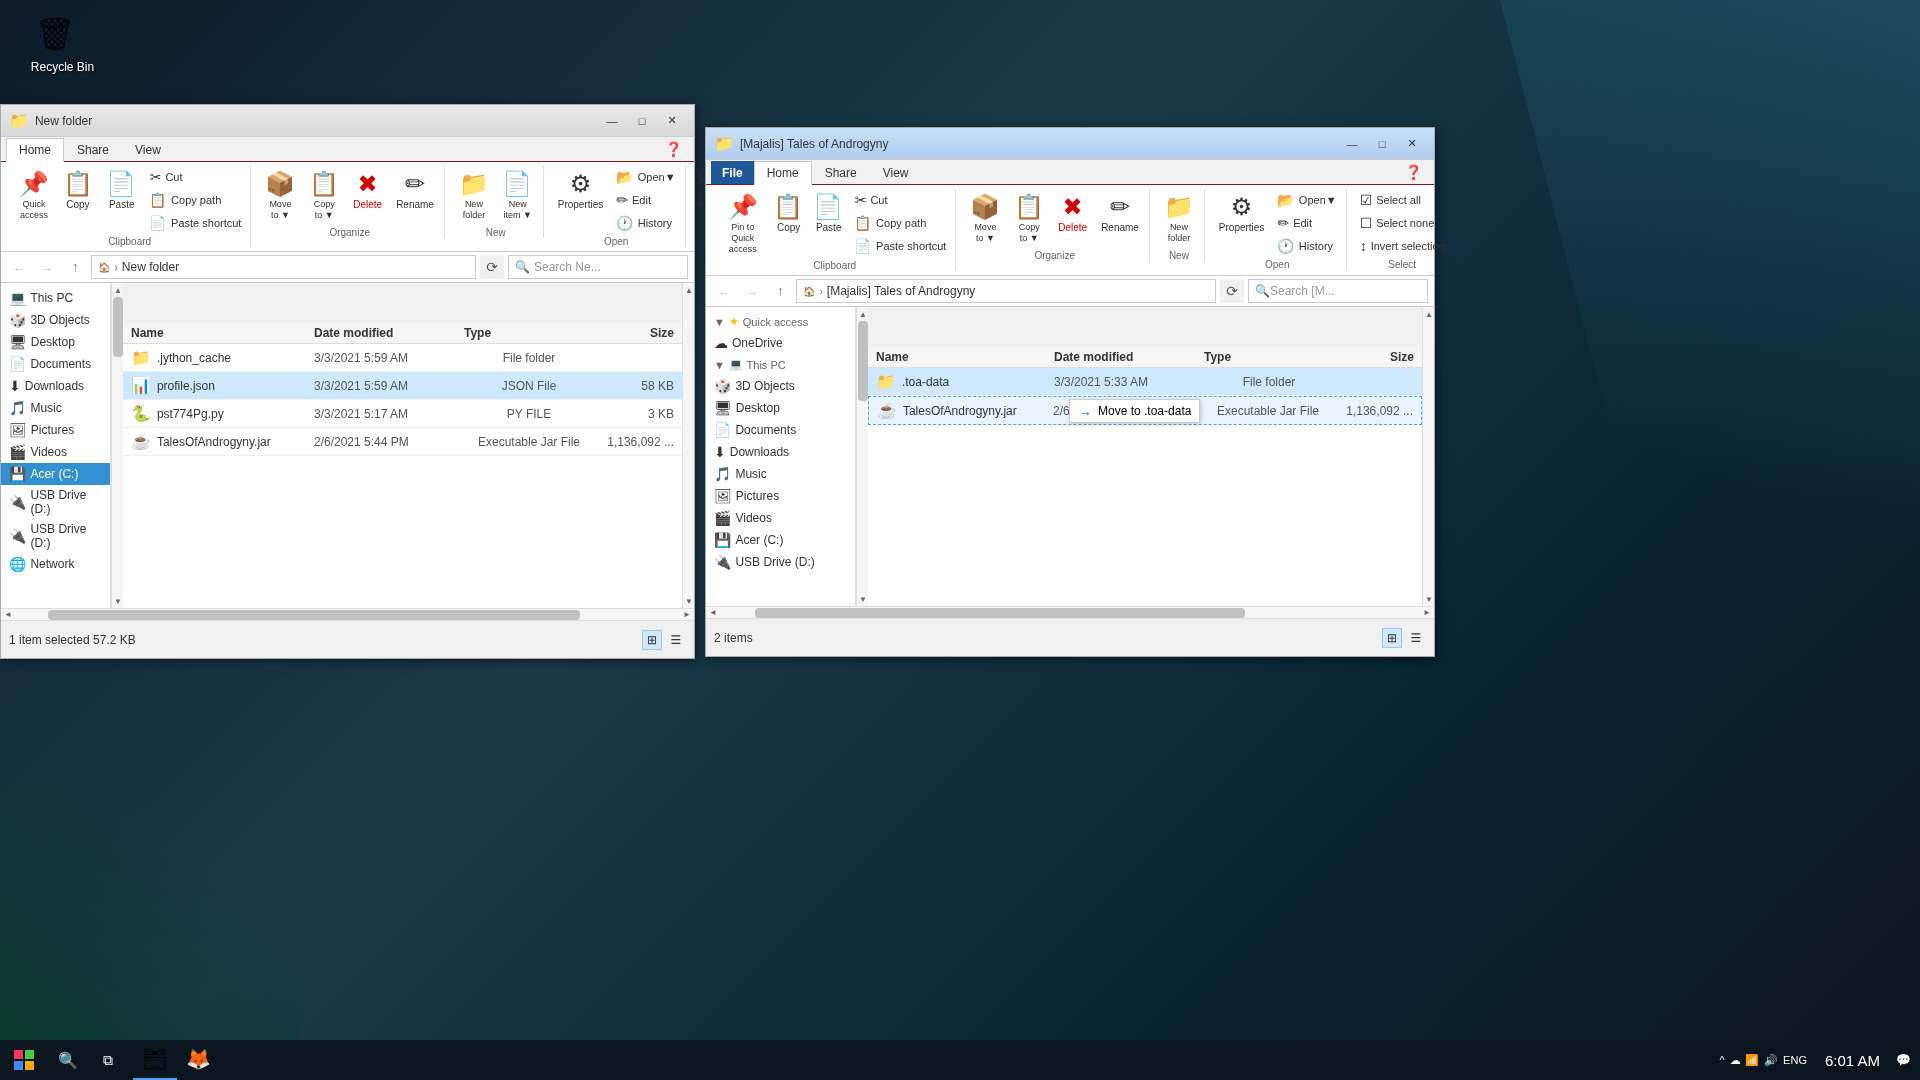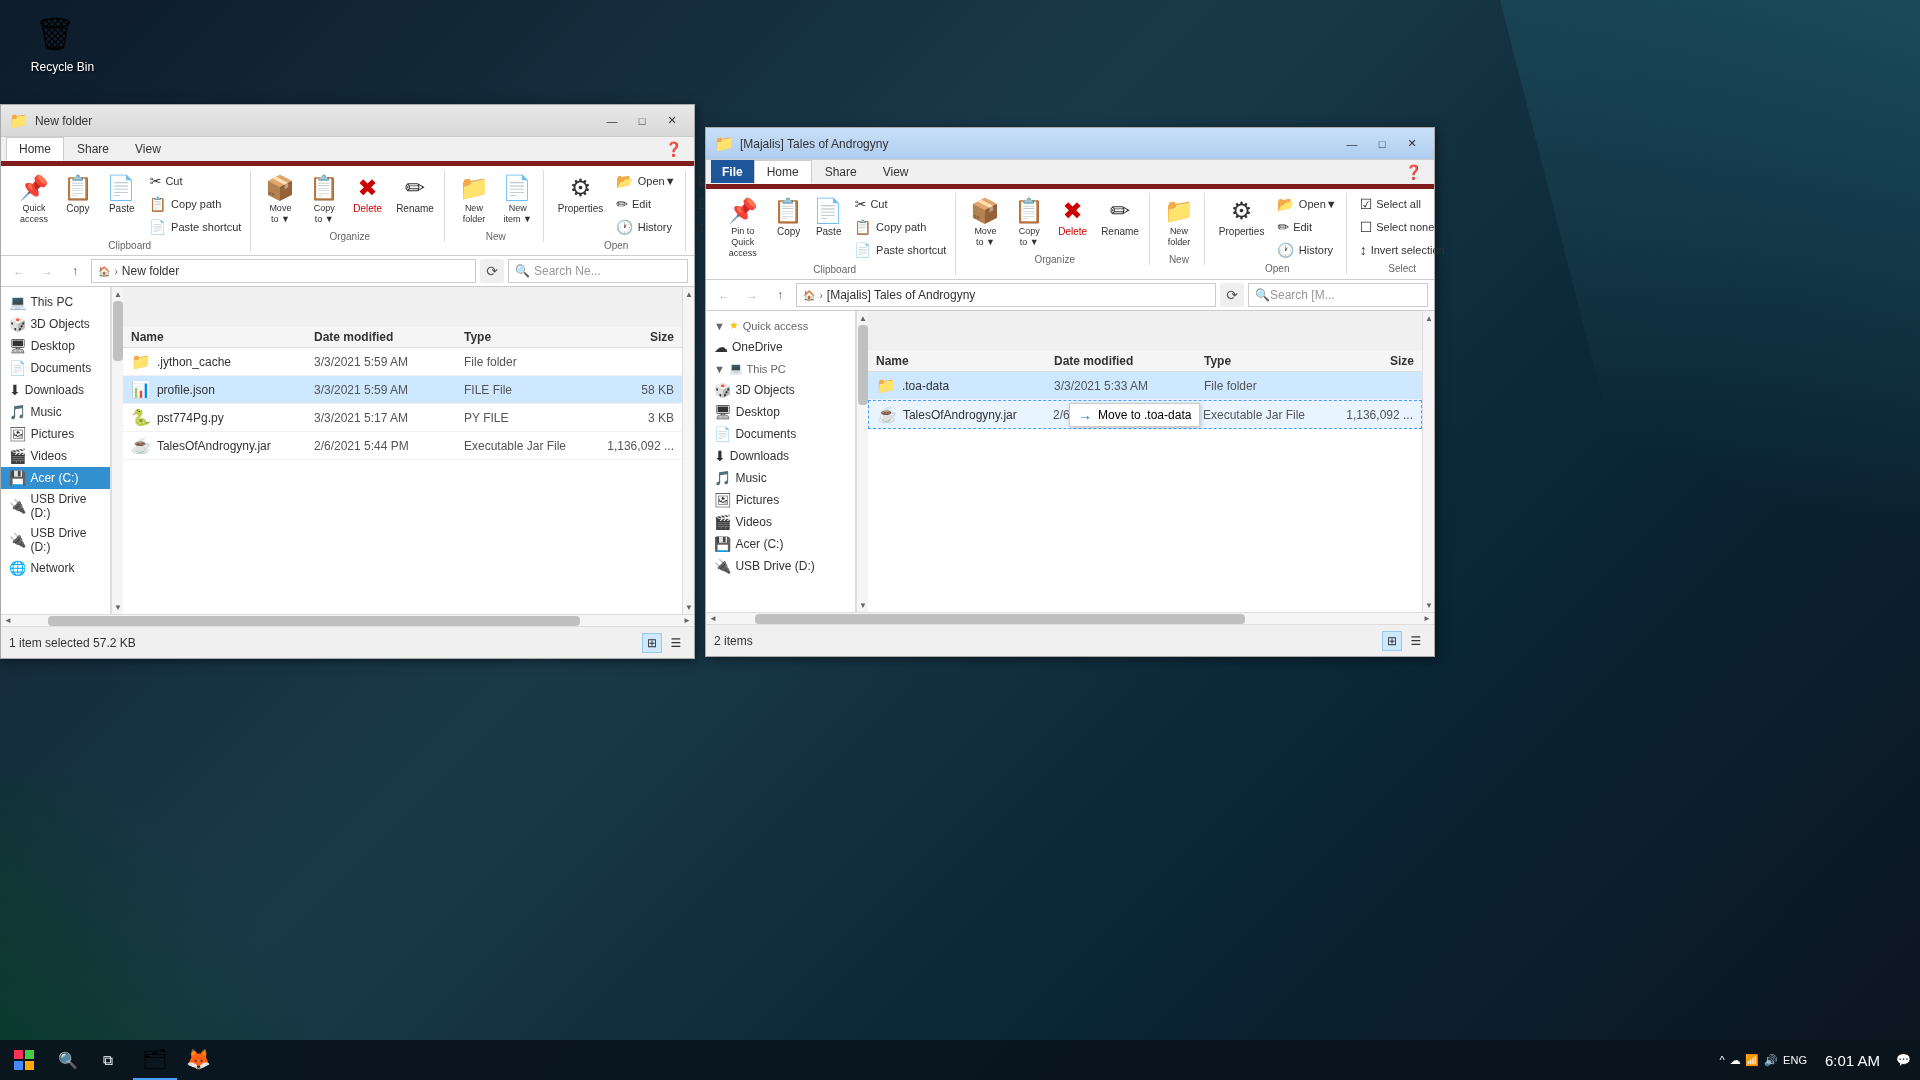--- a/index.html
+++ b/index.html
@@ -222,22 +222,22 @@
       font-size: 11px;
       color: #333;
       border: none;
       background: transparent;
     }
 
     
     .ribbon-tabs {
       display: flex;
       background: #f0f0f0;
-      border-bottom: 5px solid #7f1d1d;
-      align-items: flex-start;
+      border-bottom: 1px solid #7f1d1d;
+      align-items: center;
       padding: 0 5px;
     }
 
     .ribbon-tab {
       padding: 4px 12px;
       font-size: 12px;
       cursor: pointer;
       border: 1px solid transparent;
       border-bottom: none;
       background: transparent;
@@ -463,21 +463,21 @@
       cursor: pointer;
       font-size: 12px;
     }
     .file-row.selected { background: #cde8ff; }
     .file-row.drag-target { background: #e0f0ff; border: 1px dashed #4a9eff; }
 
     .file-icon { font-size: 16px; margin-right: 6px; }
 
     .file-name { flex: 1; color: #333; }
     .file-date { width: 150px; color: #555; }
-    .file-type { width: 130px; color: #555; }
+    .file-type { width: 130px; color: #555; text-align: center; }
     .file-size { width: 80px; text-align: right; color: #555; }
 
     
     .move-tooltip {
       position: absolute;
       background: white;
       border: 1px solid #ccc;
       padding: 3px 8px;
       font-size: 12px;
       display: flex;
@@ -487,21 +487,21 @@
       z-index: 100;
       top: 55px;
       left: 200px;
       white-space: nowrap;
     }
 
     .move-arrow { color: #0078d4; font-size: 14px; }
 
     
     .status-bar {
-      height: 32px;
+      height: 38px;
       background: #f0f0f0;
       border-top: 1px solid #ddd;
       display: flex;
       align-items: center;
       padding: 0 8px;
       font-size: 12px;
       color: #333;
     }
 
     .status-right {
@@ -855,21 +855,21 @@
             <span class="file-icon folder-icon">📁</span>
             <span class="file-name">.jython_cache</span>
             <span class="file-date">3/3/2021 5:59 AM</span>
             <span class="file-type">File folder</span>
             <span class="file-size"></span>
           </div>
           <div class="file-row selected">
             <span class="file-icon json-icon">📊</span>
             <span class="file-name">profile.json</span>
             <span class="file-date">3/3/2021 5:59 AM</span>
-            <span class="file-type">FILE File</span>
+            <span class="file-type">JSON File</span>
             <span class="file-size">58 KB</span>
           </div>
           <div class="file-row">
             <span class="file-icon py-icon">🐍</span>
             <span class="file-name">pst774Pg.py</span>
             <span class="file-date">3/3/2021 5:17 AM</span>
             <span class="file-type">PY FILE</span>
             <span class="file-size">3 KB</span>
           </div>
           <div class="file-row">

